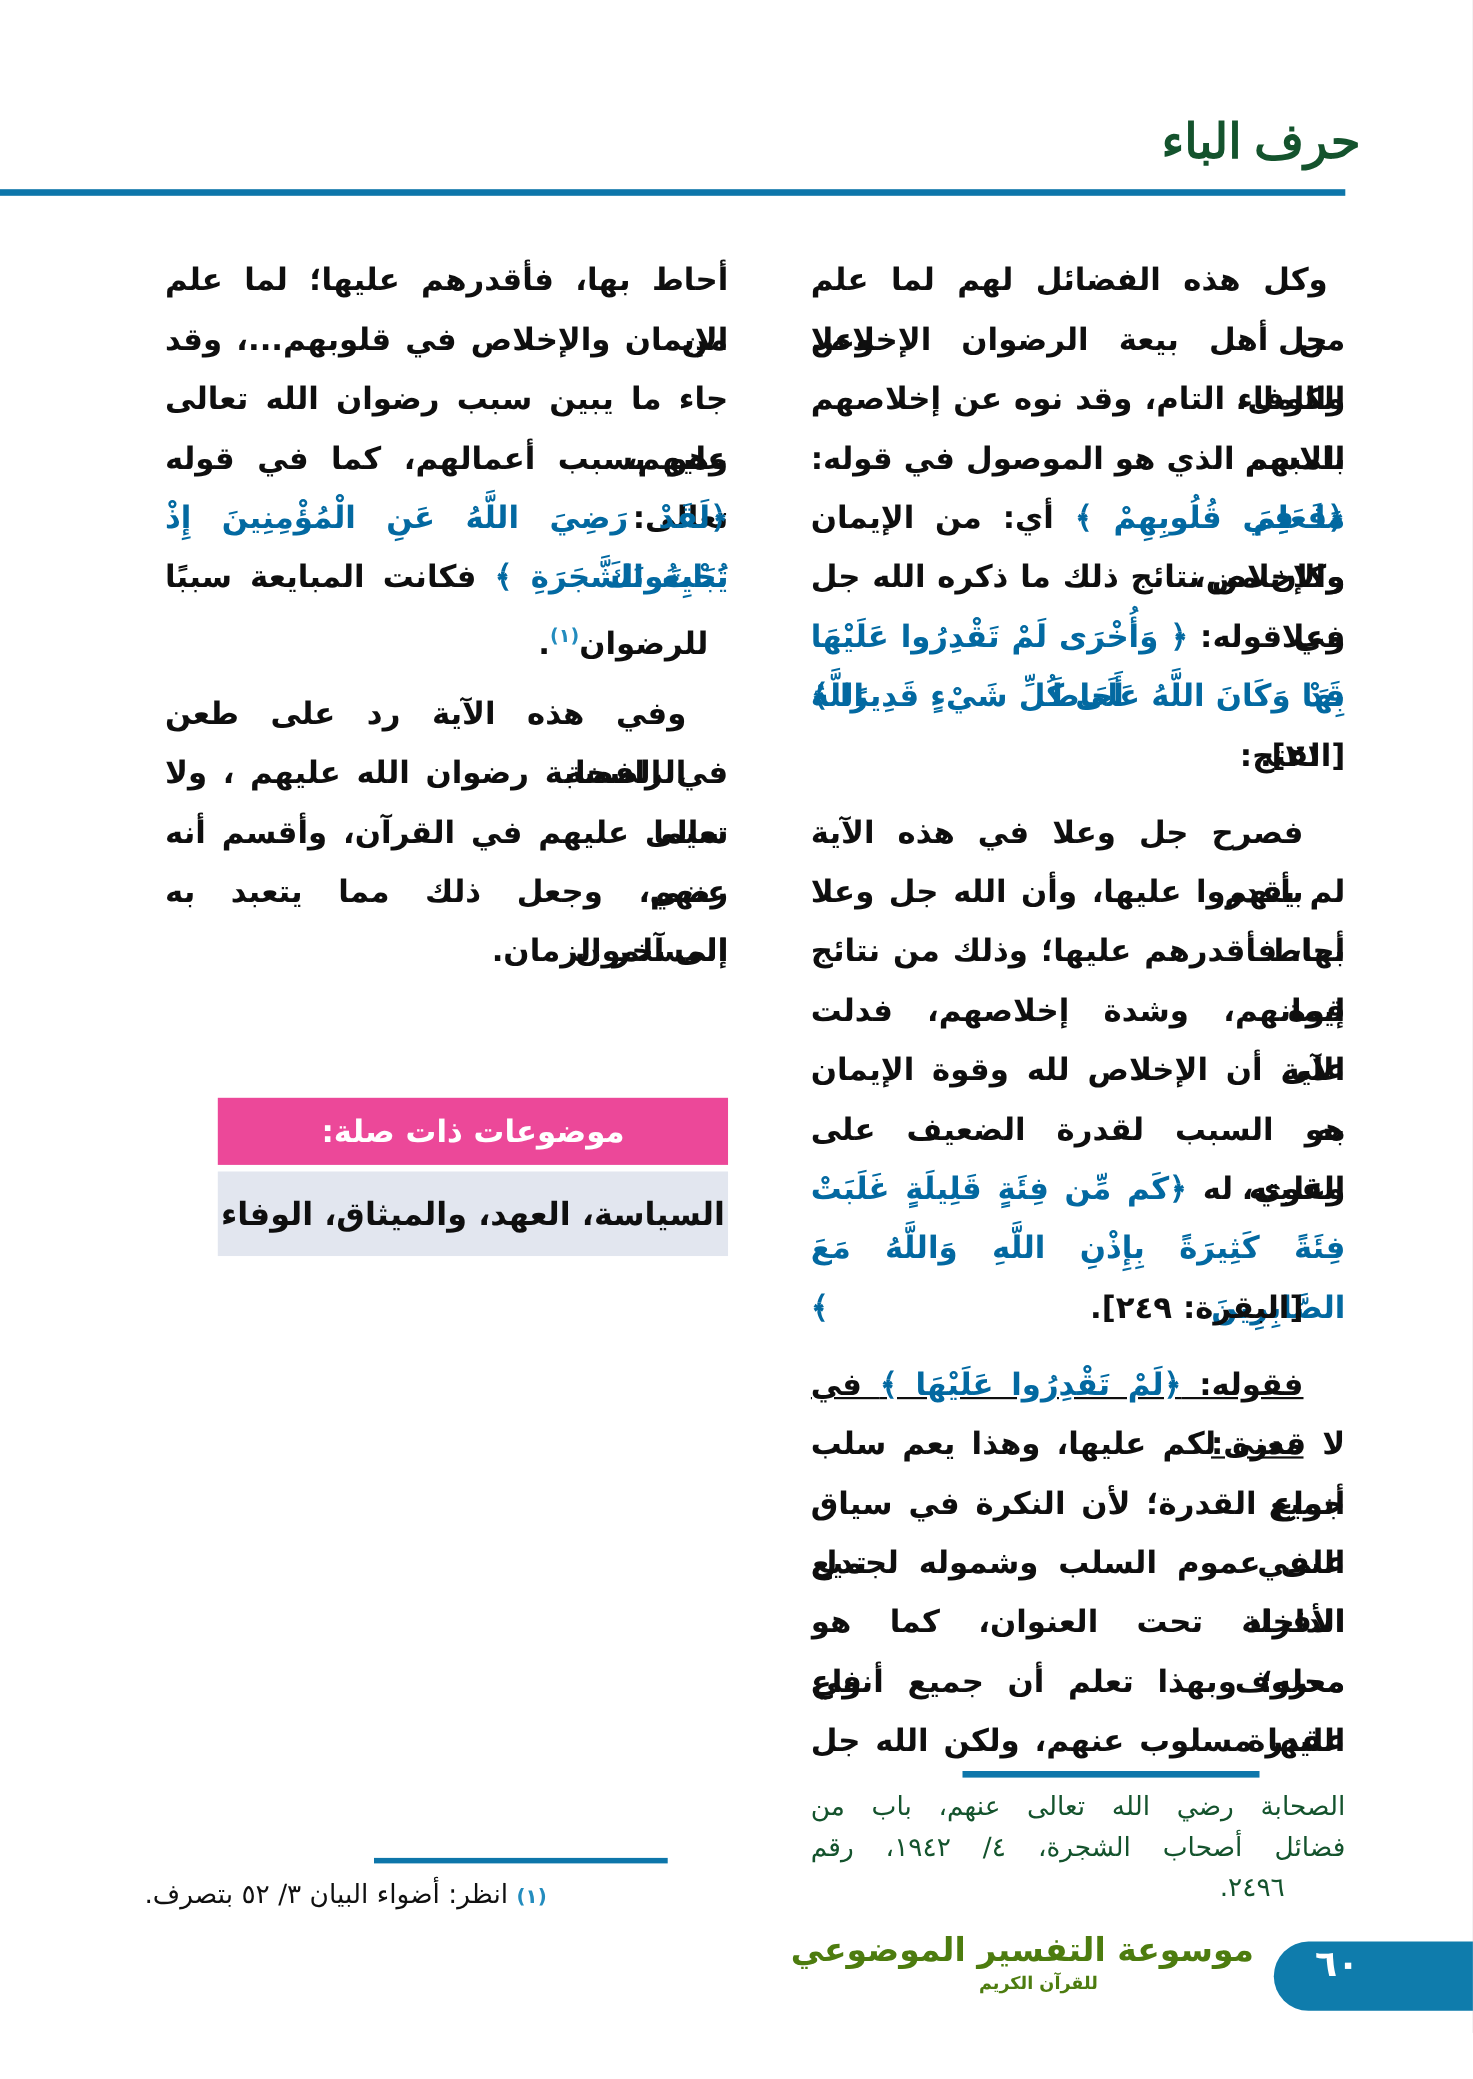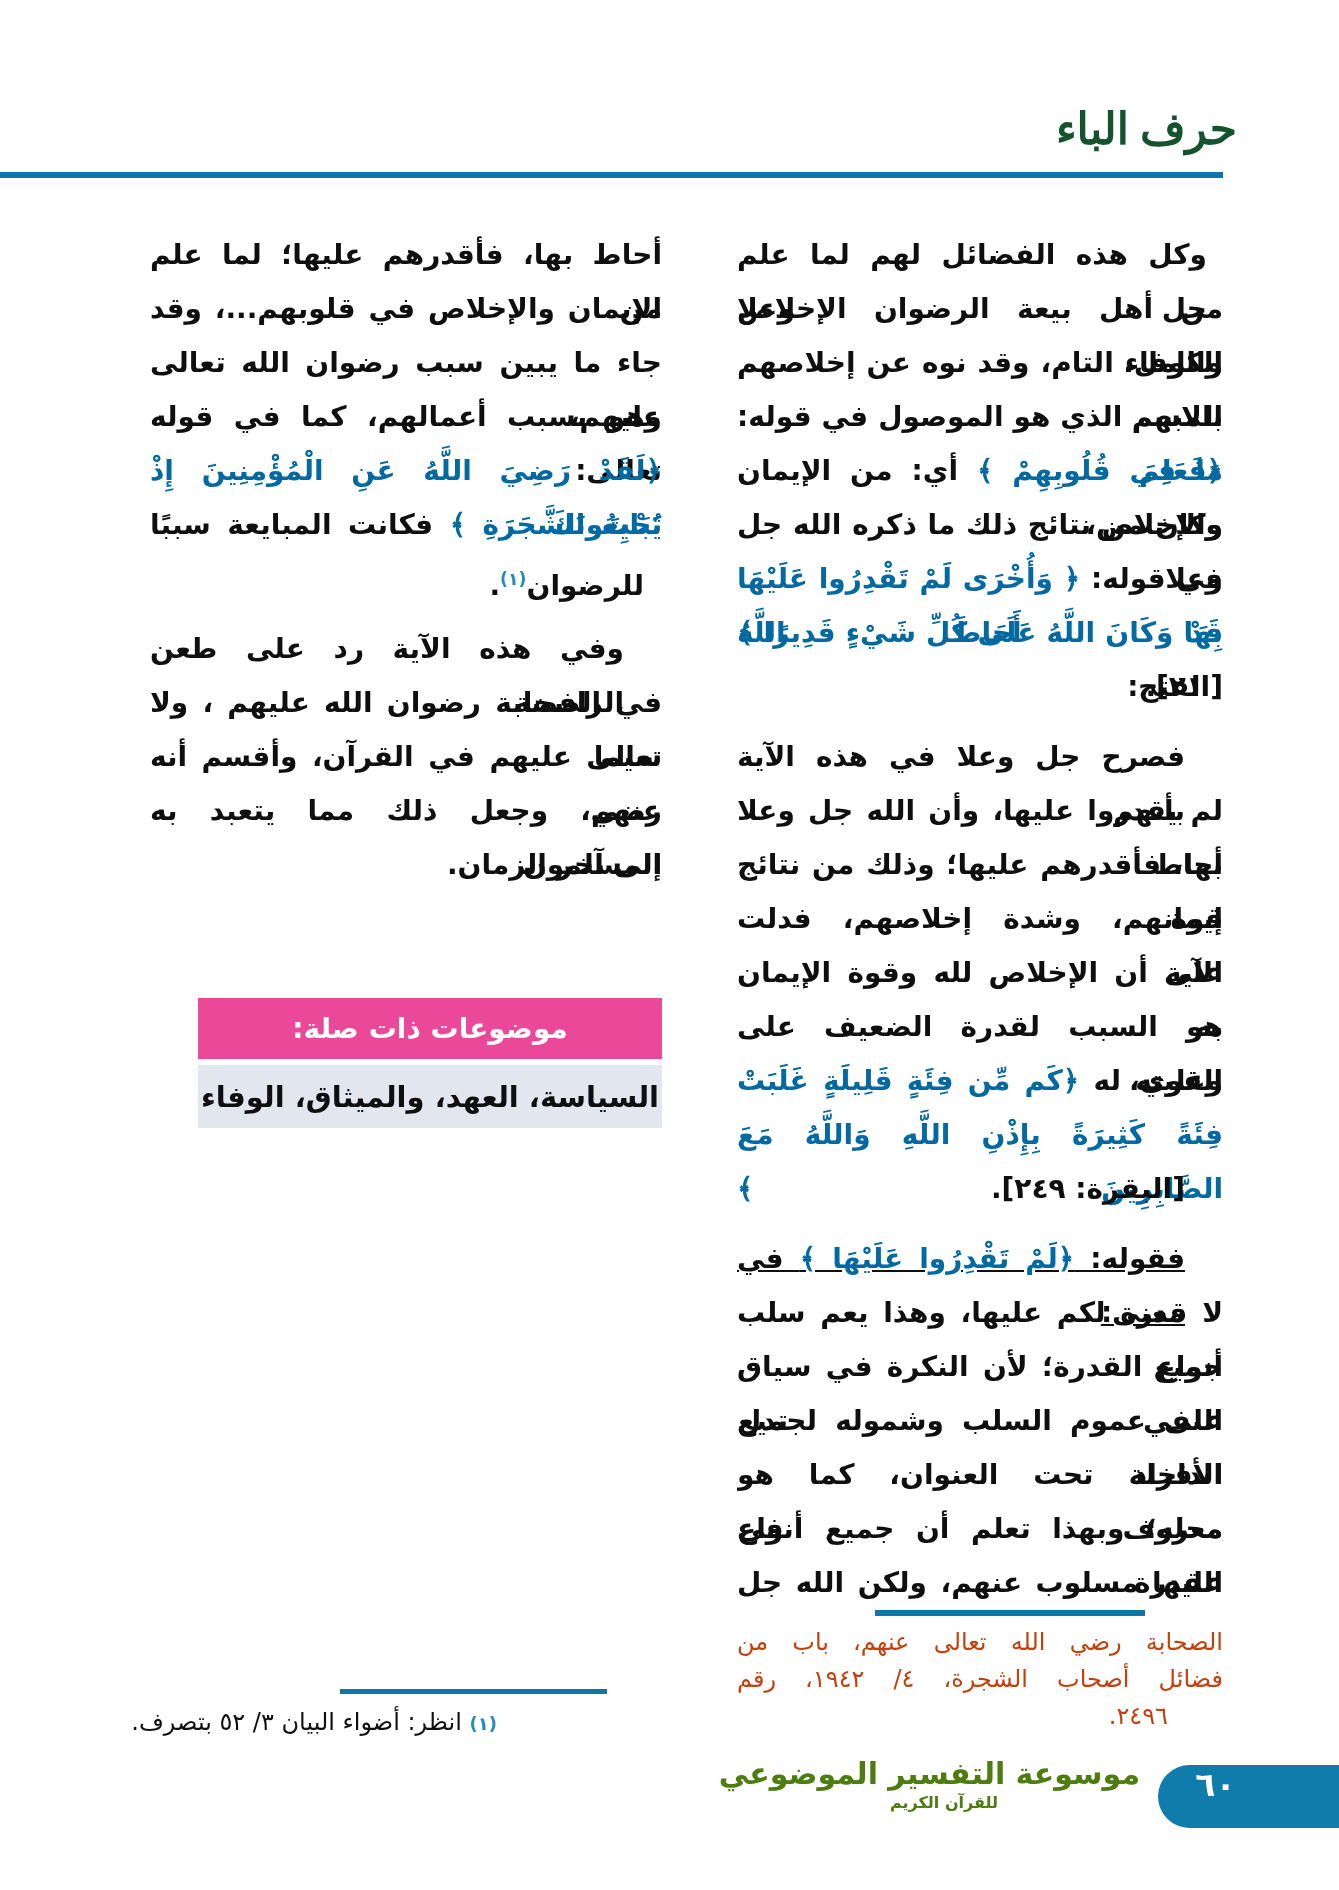--- a/index.html
+++ b/index.html
@@ -33,29 +33,29 @@
   .line.s{text-align-last:right;}
   .q{color:#0369a1;}
   .fnmark{color:#238cbe; font-size:0.62em; vertical-align:super; font-weight:bold;}
   
   .rel-head{
     margin-top:106px; width:464px; height:61px; background:#ec4899;
     color:#ffffff; font-size:28px; font-weight:bold;
     display:flex; align-items:center; justify-content:center;
   }
   .rel-bar{
-    margin-top:6px; width:464px; height:63px; background:#e2e6ef;
+    margin-top:6px; width:464px; height:77px; background:#e2e6ef;
     color:#0f0f0f; font-size:29px; font-weight:bold;
     display:flex; align-items:center; justify-content:center;
   }
   
   .fn-rule-right{position:absolute; top:1610px; left:875px; width:270px; height:6px; background:#0d76aa;}
   .fn-right{
     position:absolute; top:1624px; right:116px; width:486px;
-    direction:rtl; color:#c2410c;
+    direction:rtl; color:#14532d;
   }
   .fn-right .fline{
     height:37px; line-height:37px; font-size:24px; font-weight:normal;
     text-align:justify;
   }
   .fn-right .fline.j{text-align-last:justify;}
   .fn-right .fline.s{text-align-last:right; padding-right:55px;}
   .fn-rule-left{position:absolute; top:1689px; left:340px; width:267px; height:5px; background:#0d76aa;}
   .fn-left{
     position:absolute; top:1702px; right:842px; white-space:nowrap;

